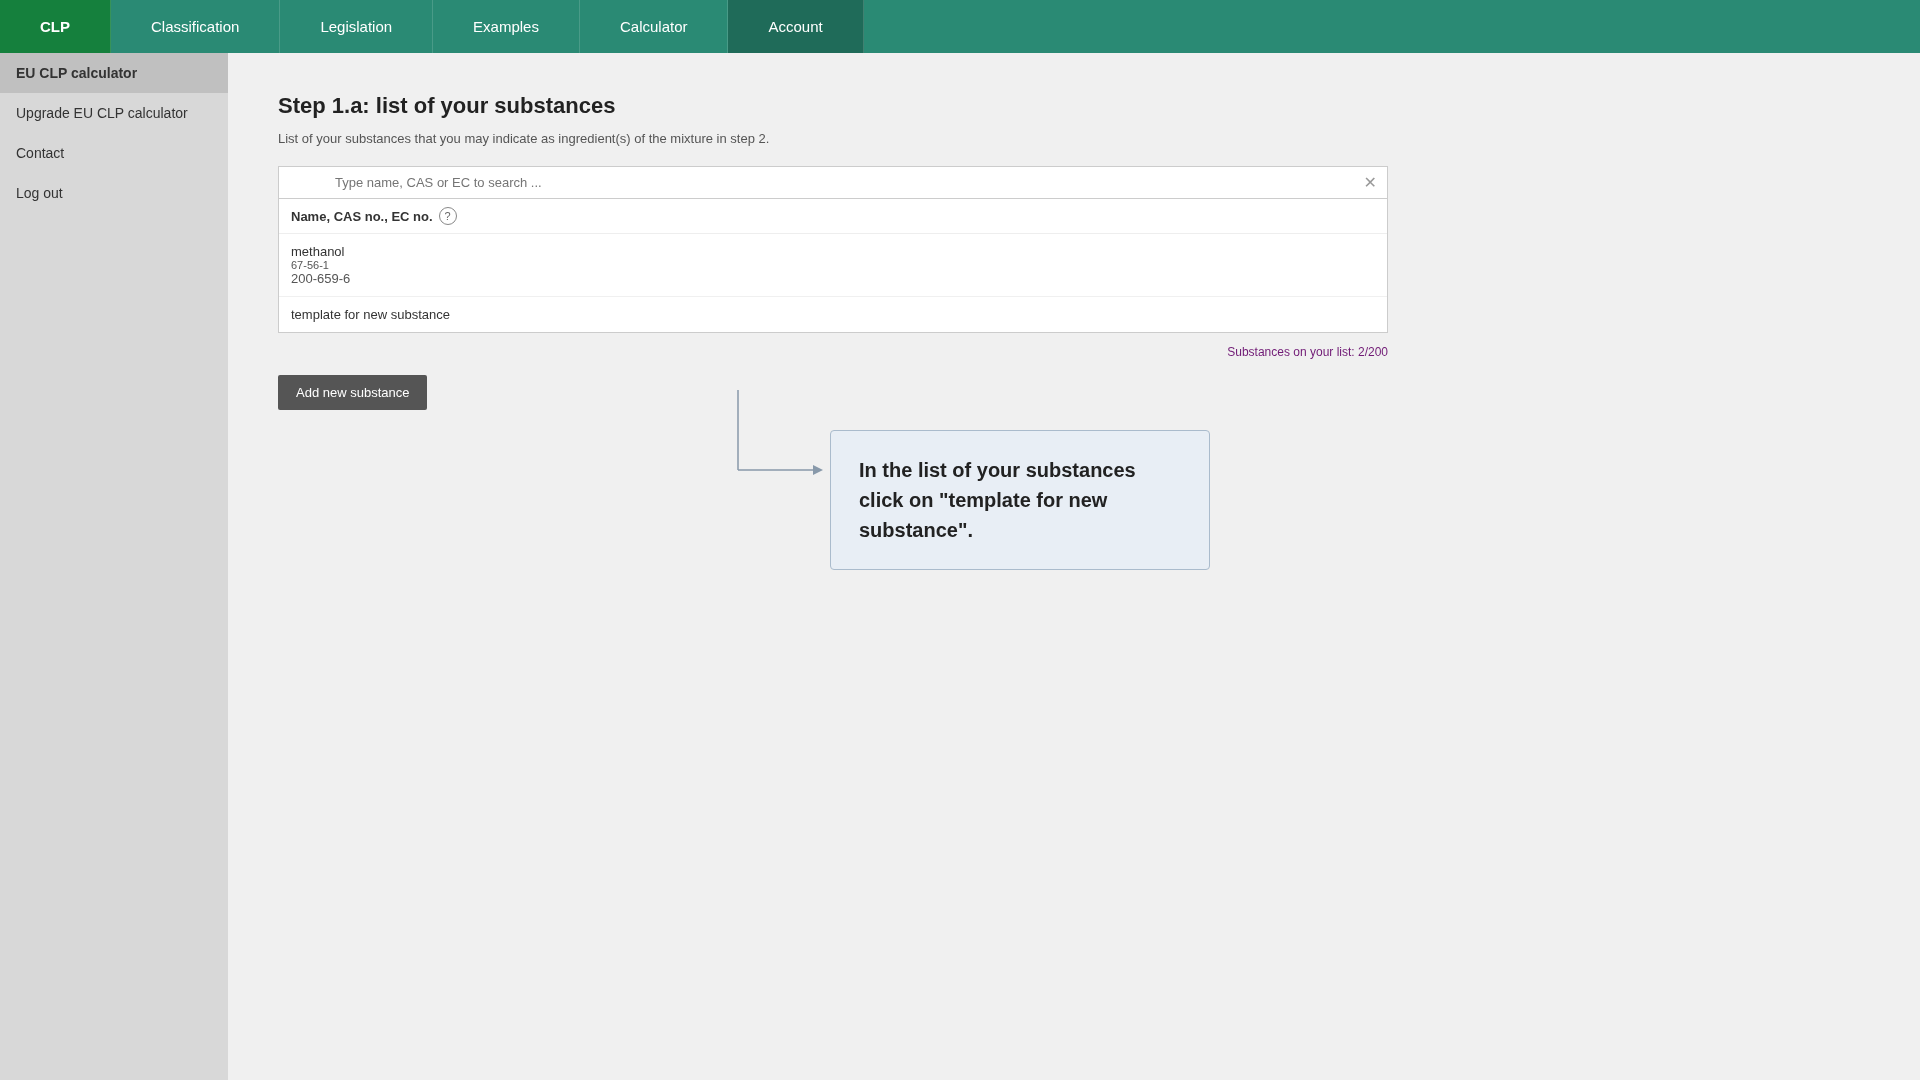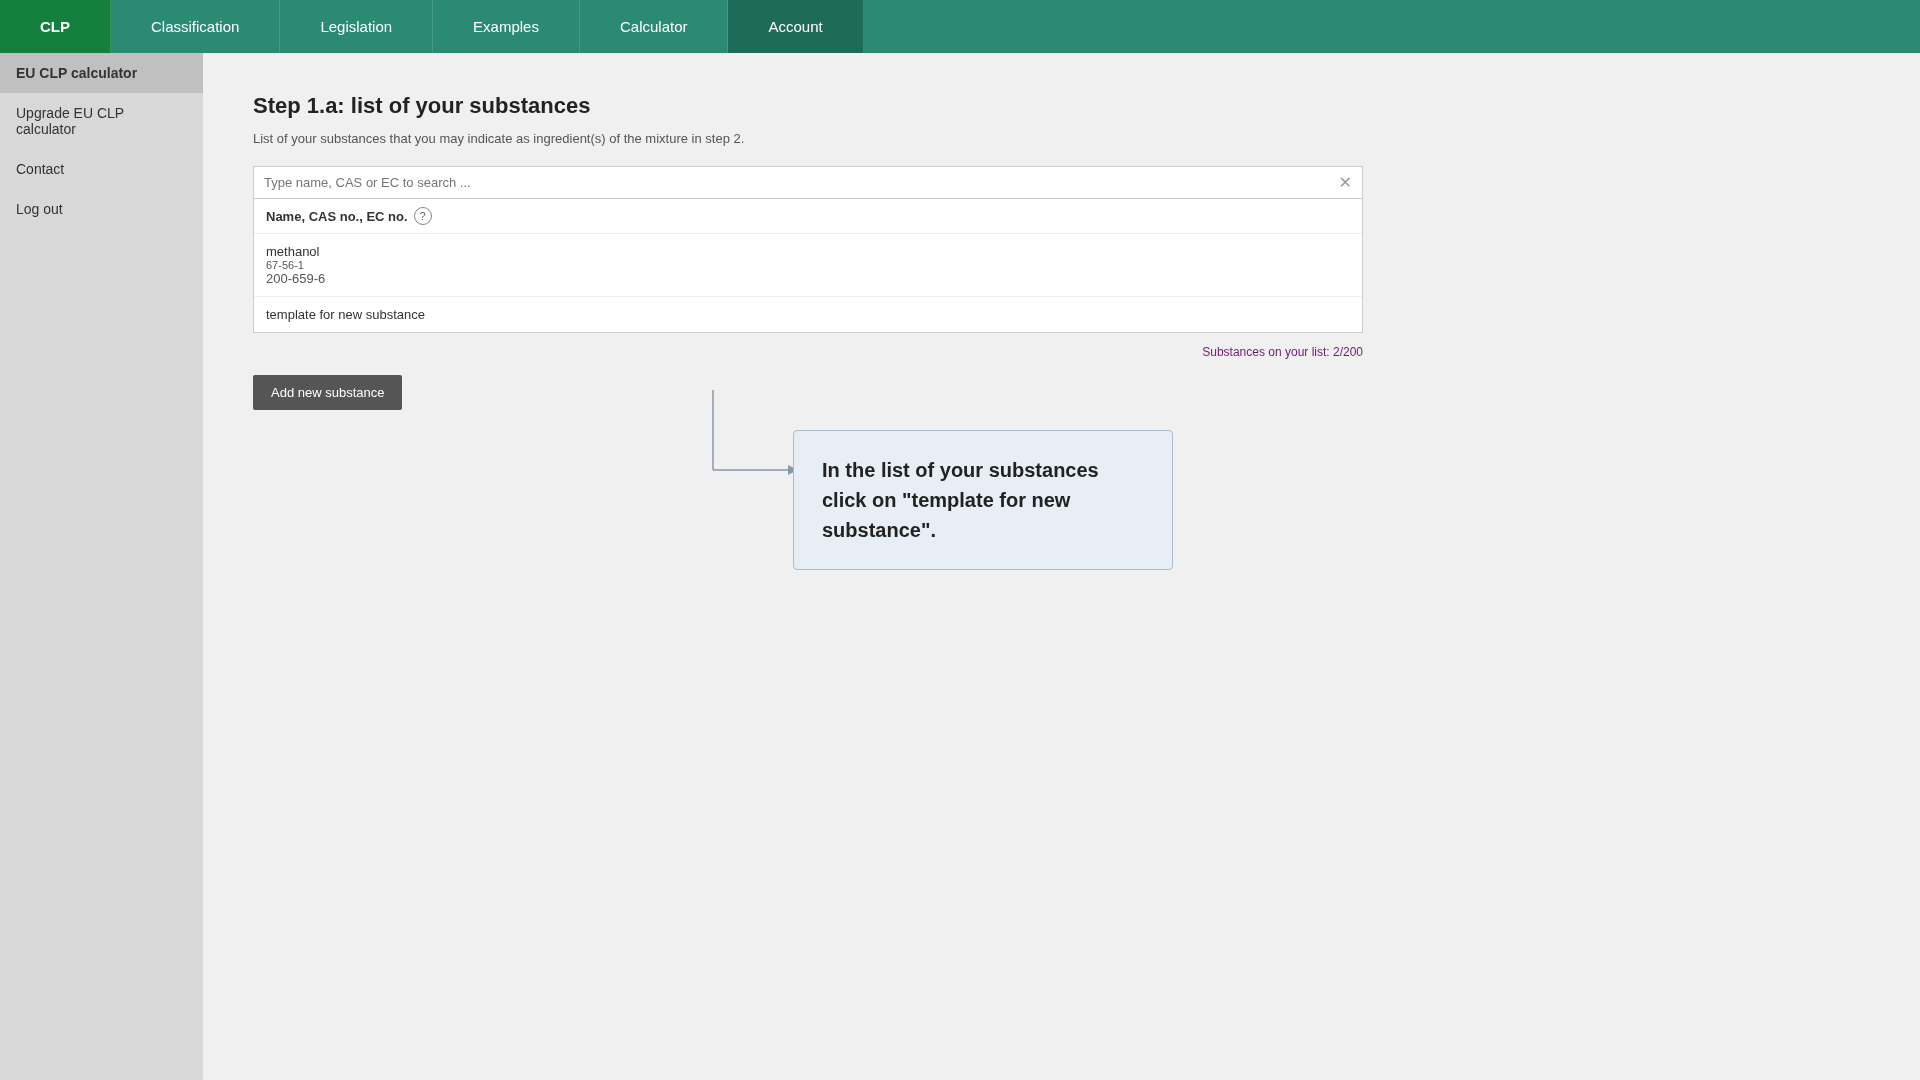--- a/index.html
+++ b/index.html
@@ -31,21 +31,21 @@
     }
 
     
     .layout {
       display: flex;
       height: calc(1080px - 53px);
     }
 
     
     .sidebar {
-      width: 203px;
+      width: 228px;
       background: #d8d8d8;
       padding: 0;
       flex-shrink: 0;
     }
     .sidebar-item {
       padding: 12px 16px;
       font-size: 14px;
       color: #333;
       cursor: pointer;
     }
@@ -89,20 +89,21 @@
       border-bottom: 1px solid #ccc;
       padding: 6px 10px;
     }
     .search-input {
       flex: 1;
       border: none;
       outline: none;
       font-size: 13px;
       color: #999;
       background: transparent;
+      margin-left: 46px;
     }
     .clear-icon {
       color: #999;
       font-size: 16px;
       cursor: pointer;
     }
 
     .table-header-row {
       display: flex;
       align-items: center;
@@ -276,19 +277,19 @@
 
       <svg class="arrow-svg" style="position:absolute; left:380px; top:-30px; width:200px; height:130px;">
 
         <line x1="80" y1="0" x2="80" y2="80" stroke="#8899aa" stroke-width="1.5"></line>
 
         <line x1="80" y1="80" x2="160" y2="80" stroke="#8899aa" stroke-width="1.5"></line>
 
         <polygon points="155,75 165,80 155,85" fill="#8899aa"></polygon>
       </svg>
 
-      <div class="callout-box" style="position:absolute; left:540px; top:10px;">
+      <div class="callout-box" style="position:absolute; left:552px; top:10px;">
         <span>In the list of your substances click on "template for new substance".</span>
       </div>
     </div>
 
   </main>
 </div>
 
 </body></html>

